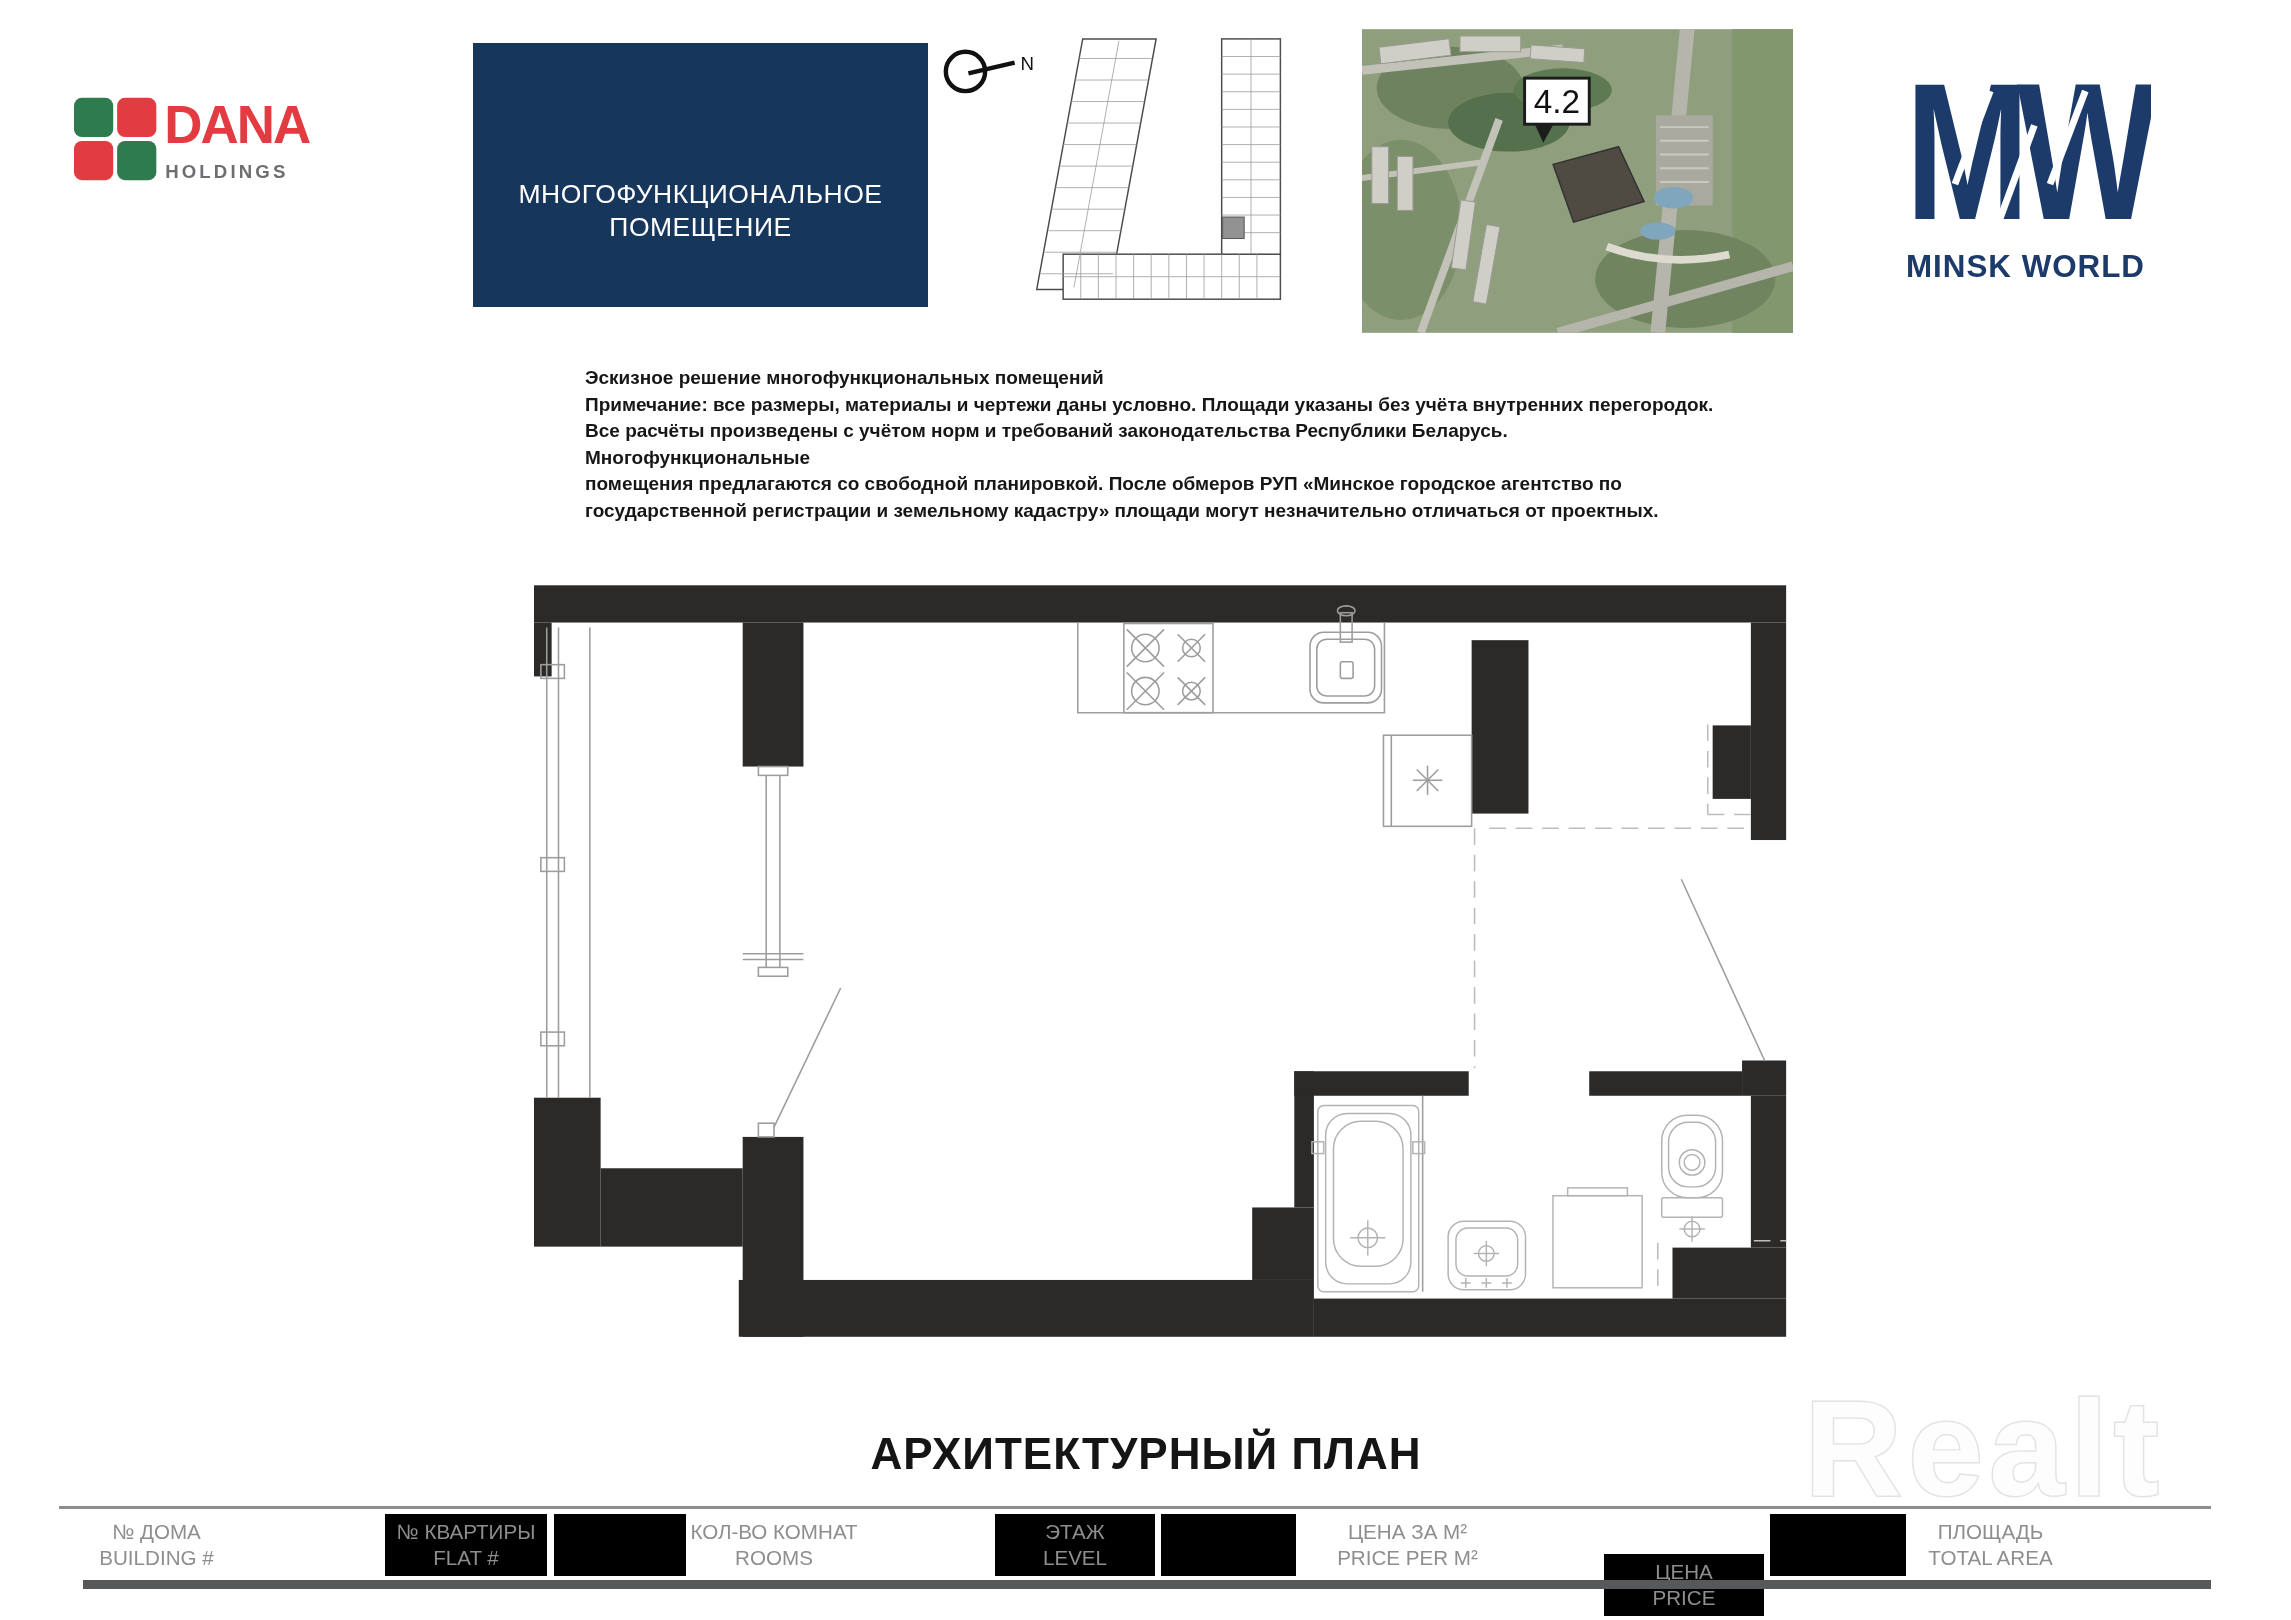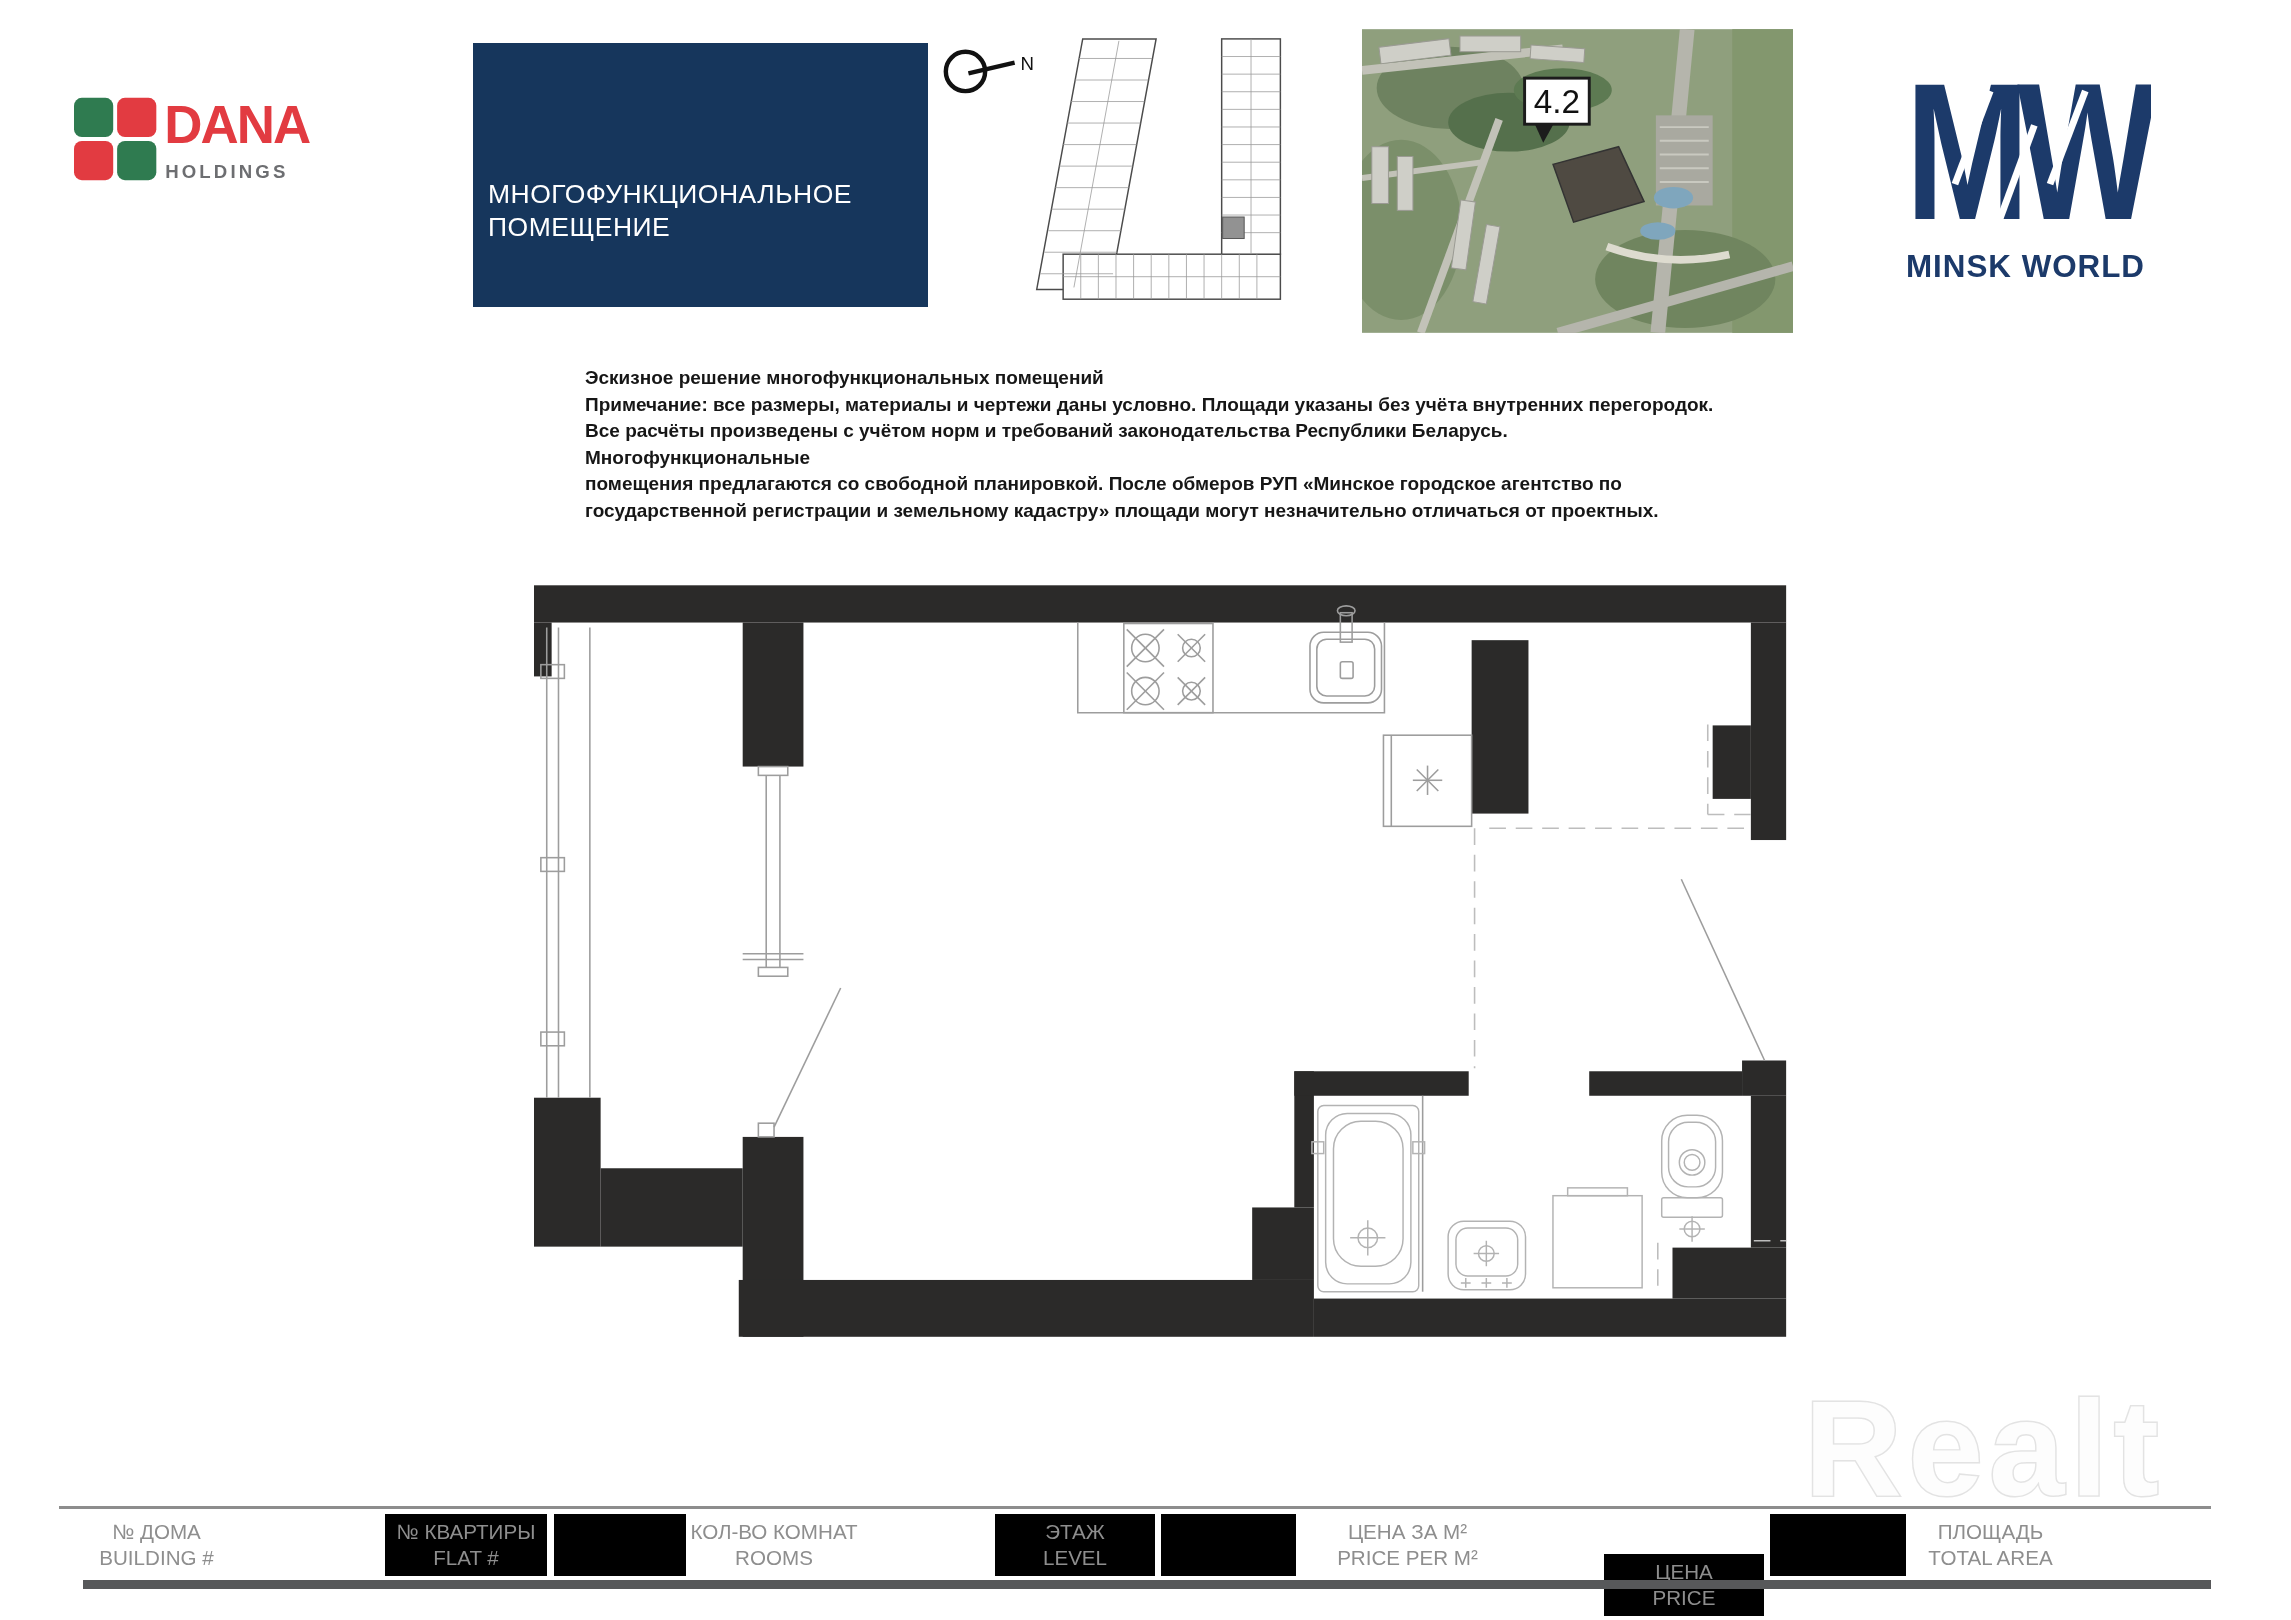--- a/index.html
+++ b/index.html
@@ -3,21 +3,21 @@
 <meta charset="utf-8">
 <style>
   html,body{margin:0;padding:0;background:#fff;}
   #page{position:relative;width:2292px;height:1620px;background:#fff;overflow:hidden;
         font-family:"Liberation Sans",sans-serif;}
   .abs{position:absolute;}
   .pre{white-space:pre-line;}
 
   
   #title-box{left:473px;top:43px;width:455px;height:264px;background:#16365c;}
-  #title-box .txt{padding-top:135px;color:#fff;font-size:26.5px;line-height:33px;letter-spacing:0.5px;padding-left:15px;}
+  #title-box .txt{padding-top:135px;text-align:center;color:#fff;font-size:26.5px;line-height:33px;letter-spacing:0.5px;}
   #notes{left:585px;top:365px;width:1147px;font-size:19px;line-height:26.5px;font-weight:bold;color:#161616;}
 
   
   #caption{left:0;top:1429px;width:2292px;text-align:center;font-size:44px;font-weight:bold;
            letter-spacing:1px;color:#151515;}
   .fcell{top:1514px;height:62px;display:flex;flex-direction:column;justify-content:center;
          text-align:center;color:#8e8e8e;font-size:20.6px;line-height:26.5px;}
   .fcell.box{background:#000000;}
   #fline{left:59px;top:1506px;width:2152px;height:2.9px;background:#8d8d8d;}
   #fbar{left:83px;top:1580px;width:2128px;height:8.8px;background:#57585a;}
@@ -246,20 +246,21 @@
         <line class="tf" x1="1182" y1="646" x2="1182" y2="672"></line>
         <line class="tf" x1="1169" y1="659" x2="1195" y2="659"></line>
       </g>
     </g>
   </svg>
 
   <svg class="abs" style="left:1705px;top:1377px;" width="559" height="152" viewBox="0 0 570 155">
     <text x="285" y="120" font-size="138" font-weight="bold" text-anchor="middle" letter-spacing="6" fill="#fdfdfd" stroke="#e3e3e3" stroke-width="3" paint-order="stroke">Realt</text>
   </svg>
 
+  <div class="abs" id="caption">АРХИТЕКТУРНЫЙ ПЛАН</div>
 
   <div class="abs" id="fline"></div>
 
   <div class="abs fcell" style="left:39px;width:235px;">
     <span>№ ДОМА</span>
     <span>BUILDING #</span>
   </div>
   <div class="abs fcell box" style="left:385px;width:162px;">
     <span>№ КВАРТИРЫ</span>
     <span>FLAT #</span>

